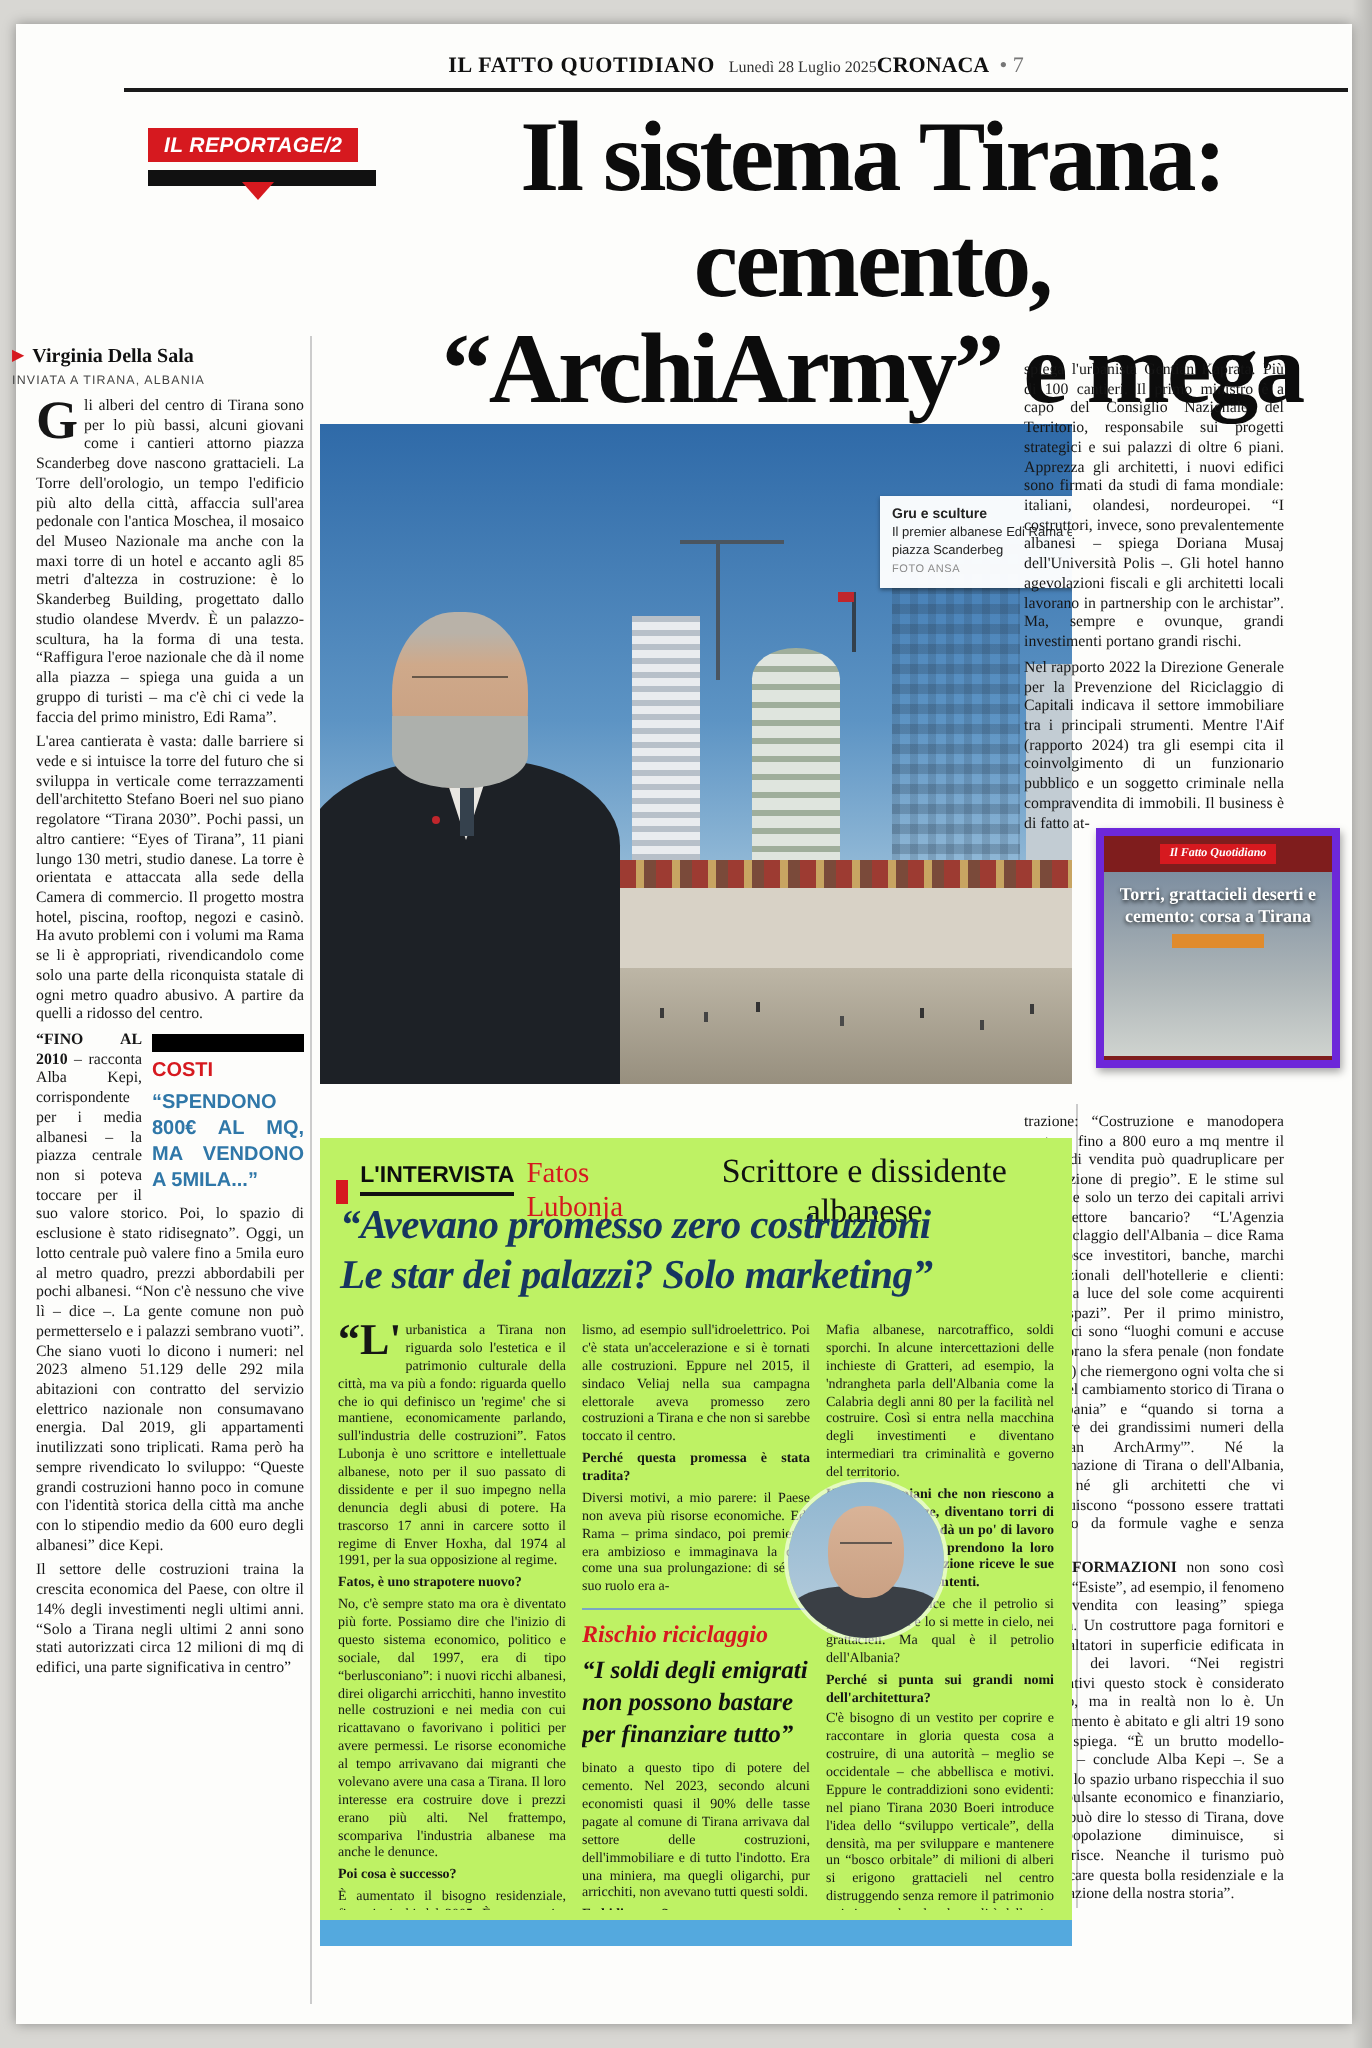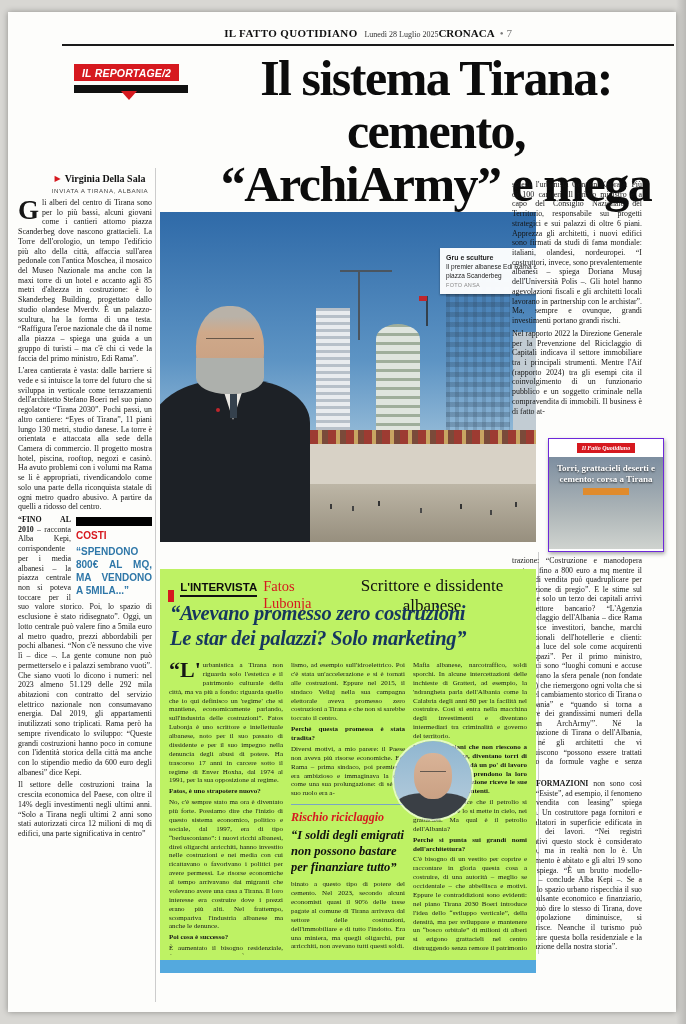--- a/index.html
+++ b/index.html
@@ -22,21 +22,21 @@
     font-size:10.5px;padding:3px 8px 2px;letter-spacing:.2px;}
   .kick-black{position:absolute;left:74px;top:85px;width:114px;height:8px;background:#111;}
   .kick-tri{position:absolute;left:121px;top:91px;width:0;height:0;
     border-left:8px solid transparent;border-right:8px solid transparent;border-top:9px solid #d6191f;}
 
   
   .headline{position:absolute;left:192px;top:52px;width:488px;text-align:center;
     font-weight:bold;font-size:50px;line-height:1.06;letter-spacing:-1.5px;color:#0c0c0c;}
 
   
-  .byline{position:absolute;left:32px;top:168px;width:136px;text-align:center;}
+  .byline{position:absolute;left:6px;top:168px;width:136px;text-align:left;}
   .byline .tri{color:#d6191f;font-size:8px;vertical-align:1px;}
   .byline .name{font-weight:bold;font-size:10px;color:#111;}
   .byline .dateline{font-family:"Liberation Sans",sans-serif;font-size:6.2px;color:#444;letter-spacing:.6px;margin-top:1px;}
 
   
   .stand{position:absolute;left:160px;top:170px;width:374px;}
   .stand .bluebar{position:absolute;left:0;top:2px;width:9px;height:34px;background:#7ec4e6;}
   .stand .txt{margin-left:17px;font-size:12.5px;line-height:1.3;color:#111;}
   .stand .lbl{font-family:"Liberation Sans",sans-serif;font-weight:900;font-style:normal;}
   .stand .rest{font-weight:bold;font-style:italic;}
@@ -117,22 +117,22 @@
   .pull .pq{color:#101010;font-weight:bold;font-style:italic;font-size:12.5px;line-height:1.28;text-align:left;}
   .circ{position:absolute;left:234px;top:172px;width:78px;height:78px;border-radius:50%;overflow:hidden;
     background:linear-gradient(#8fb6d0,#b9cedd);box-shadow:0 0 0 2px rgba(255,255,255,.6);}
   .circ .hd{position:absolute;left:20px;top:12px;width:38px;height:46px;border-radius:46%;
     background:linear-gradient(#d9b397,#caa184);}
   .circ .sh{position:absolute;left:2px;top:52px;width:74px;height:28px;border-radius:40% 40% 0 0;background:#3a3f45;}
   .circ .gl{position:absolute;left:26px;top:30px;width:26px;height:5px;border-top:1.5px solid #333;opacity:.7;}
   .pstrip{position:absolute;left:0;bottom:0;width:100%;height:13px;background:#54a9de;}
 
   
-  .mini{position:absolute;left:548px;top:438px;width:114px;height:112px;background:#ffffff;
-    border:1px solid #6d28d9;box-shadow:1px 2px 4px rgba(0,0,0,.35);}
+  .mini{position:absolute;left:548px;top:414px;width:114px;height:112px;background:#7f1d1d;
+    border:4px solid #6d28d9;box-shadow:1px 2px 4px rgba(0,0,0,.35);}
   .mini .mtop{height:18px;display:flex;align-items:center;justify-content:center;}
   .mini .mred{background:#d6191f;color:#fff;font-weight:bold;font-style:italic;font-size:6px;padding:2px 5px;}
   .mini .mph{position:relative;height:92px;background:linear-gradient(180deg,#7d8ea0,#aeb6b8 60%,#cfd3cf);
     display:flex;flex-direction:column;align-items:center;}
   .mini .mh{margin-top:6px;padding:0 4px;color:#fff;font-weight:800;font-size:9px;line-height:1.18;text-align:center;
     text-shadow:0 1px 2px rgba(0,0,0,.8);}
   .mini .mchip{margin-top:4px;width:46px;height:7px;background:#e08b2d;}
 
   .edge{position:absolute;right:0;top:0;width:10px;height:100%;background:linear-gradient(90deg,transparent,rgba(0,0,0,.14));}
 </style>

